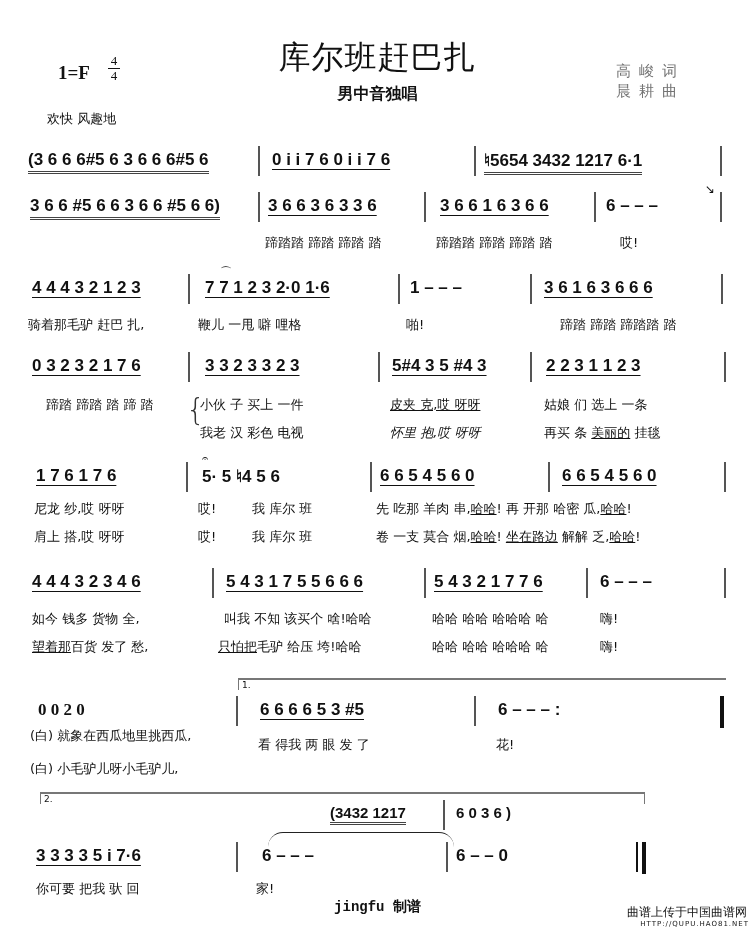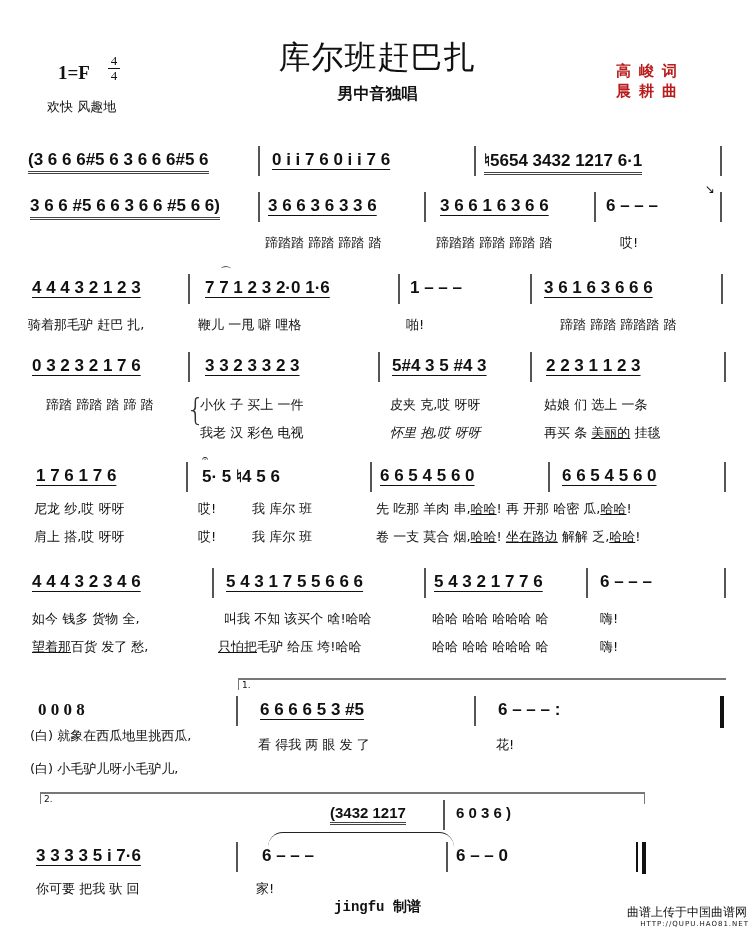--- a/index.html
+++ b/index.html
@@ -2,22 +2,22 @@
 <html><head>
 <meta charset="utf-8">
 <style>
   html,body{margin:0;padding:0;background:#fff;}
   body{width:755px;height:931px;position:relative;overflow:hidden;font-family:"DejaVu Sans","Liberation Sans",sans-serif;color:#111;}
   .abs{position:absolute;}
   .title{left:0;width:755px;top:36px;text-align:center;font-size:32px;letter-spacing:1px;}
   .subtitle{left:0;width:755px;top:84px;text-align:center;font-size:16px;font-weight:bold;}
   .key{left:58px;top:62px;font-family:"Liberation Serif",serif;font-size:19px;font-weight:bold;}
   .ts{left:108px;top:54px;font-family:"Liberation Serif",serif;font-size:13px;text-align:center;line-height:14px;width:12px;}
-  .tempo{left:47px;top:98px;font-size:13px;}
-  .credit{left:616px;font-size:15px;letter-spacing:8px;color:#b91c1c;font-weight:bold;}
+  .tempo{left:47px;top:110px;font-size:13px;}
+  .credit{left:616px;font-size:15px;letter-spacing:8px;color:#737373;}
   .staff{position:absolute;left:0;width:755px;}
   .m{position:absolute;font-family:"Liberation Sans",sans-serif;font-weight:bold;font-size:17px;white-space:nowrap;}
   .ly{position:absolute;font-size:13px;white-space:nowrap;color:#111;}
   .bar{position:absolute;width:2px;background:#555;height:30px;}
   .bar2{position:absolute;width:4px;background:#111;height:32px;}
   .u1{text-decoration:underline;text-underline-offset:4px;}
   .u2{border-bottom:3px double #444;padding-bottom:1px;}
   .ul{text-decoration:underline;}
   .volta{position:absolute;border-top:2px solid #777;border-left:1px solid #777;height:10px;font-size:9px;padding-left:3px;}
   .volta.closed{border-right:1px solid #777;}
@@ -85,21 +85,21 @@
   <div class="bar" style="left:188px;top:-4px;"></div>
   <span class="m u1" style="left:205px;">3 3   2  3 3   2 3</span>
   <div class="bar" style="left:378px;top:-4px;"></div>
   <span class="m u1" style="left:392px;">5#4   3  5  #4 3</span>
   <div class="bar" style="left:530px;top:-4px;"></div>
   <span class="m u1" style="left:546px;">2 2   3  1 1   2 3</span>
   <div class="bar" style="left:724px;top:-4px;"></div>
   <span class="ly" style="left:46px;top:40px;">蹄踏 蹄踏 踏 蹄 踏</span>
   <span class="brace" style="left:186px;top:36px;">{</span>
   <span class="ly" style="left:200px;top:40px;">小伙  子  买上  一件</span>
-  <span class="ly" style="left:390px;top:40px;">皮夹 克,哎 呀呀</span>
+  <span class="ly" style="left:390px;top:40px;text-decoration:underline;">皮夹 克,哎 呀呀</span>
   <span class="ly" style="left:544px;top:40px;">姑娘  们  选上  一条</span>
   <span class="ly" style="left:200px;top:68px;">我老  汉  彩色  电视</span>
   <span class="ly" style="left:390px;top:68px;font-style:italic;">怀里 抱,哎 呀呀</span>
   <span class="ly" style="left:544px;top:68px;"><span>再买  条  </span><span class="ul">美丽的</span><span> 挂毯</span></span>
 </div>
 
 <div class="staff" style="top:466px;">
   <span class="m u1" style="left:36px;">1 7   6   1   7 6</span>
   <div class="bar" style="left:186px;top:-4px;"></div>
   <span class="abs" style="left:202px;top:-14px;font-size:11px;">𝄐</span>
@@ -133,21 +133,21 @@
   <span class="ly" style="left:432px;top:38px;">哈哈  哈哈 哈哈哈 哈</span>
   <span class="ly" style="left:600px;top:38px;">嗨!</span>
   <span class="ly" style="left:32px;top:66px;"><span class="ul">望着那</span><span>百货  发了  愁,</span></span>
   <span class="ly" style="left:218px;top:66px;"><span class="ul">只怕把</span><span>毛驴  给压   垮!哈哈</span></span>
   <span class="ly" style="left:432px;top:66px;">哈哈  哈哈 哈哈哈 哈</span>
   <span class="ly" style="left:600px;top:66px;">嗨!</span>
 </div>
 
 <div class="volta" style="left:238px;top:678px;width:484px;"><span>1.</span></div>
 <div class="staff" style="top:700px;">
-  <span class="m" style="left:38px;font-family:'Liberation Serif',serif;">0     0     0     8</span>
+  <span class="m" style="left:38px;font-family:'Liberation Serif',serif;">0     0     2     0</span>
   <div class="bar" style="left:236px;top:-4px;"></div>
   <span class="m u1" style="left:260px;">6 6 6   6 5    3    #5</span>
   <div class="bar" style="left:474px;top:-4px;"></div>
   <span class="m" style="left:498px;">6     –     –     –     :</span>
   <div class="bar2" style="left:720px;top:-4px;"></div>
   <span class="ly" style="left:30px;top:27px;">(白) 就象在西瓜地里挑西瓜,</span>
   <span class="ly" style="left:258px;top:36px;">看 得我  两 眼   发   了</span>
   <span class="ly" style="left:496px;top:36px;">花!</span>
   <span class="ly" style="left:30px;top:60px;">(白) 小毛驴儿呀小毛驴儿,</span>
 </div>

